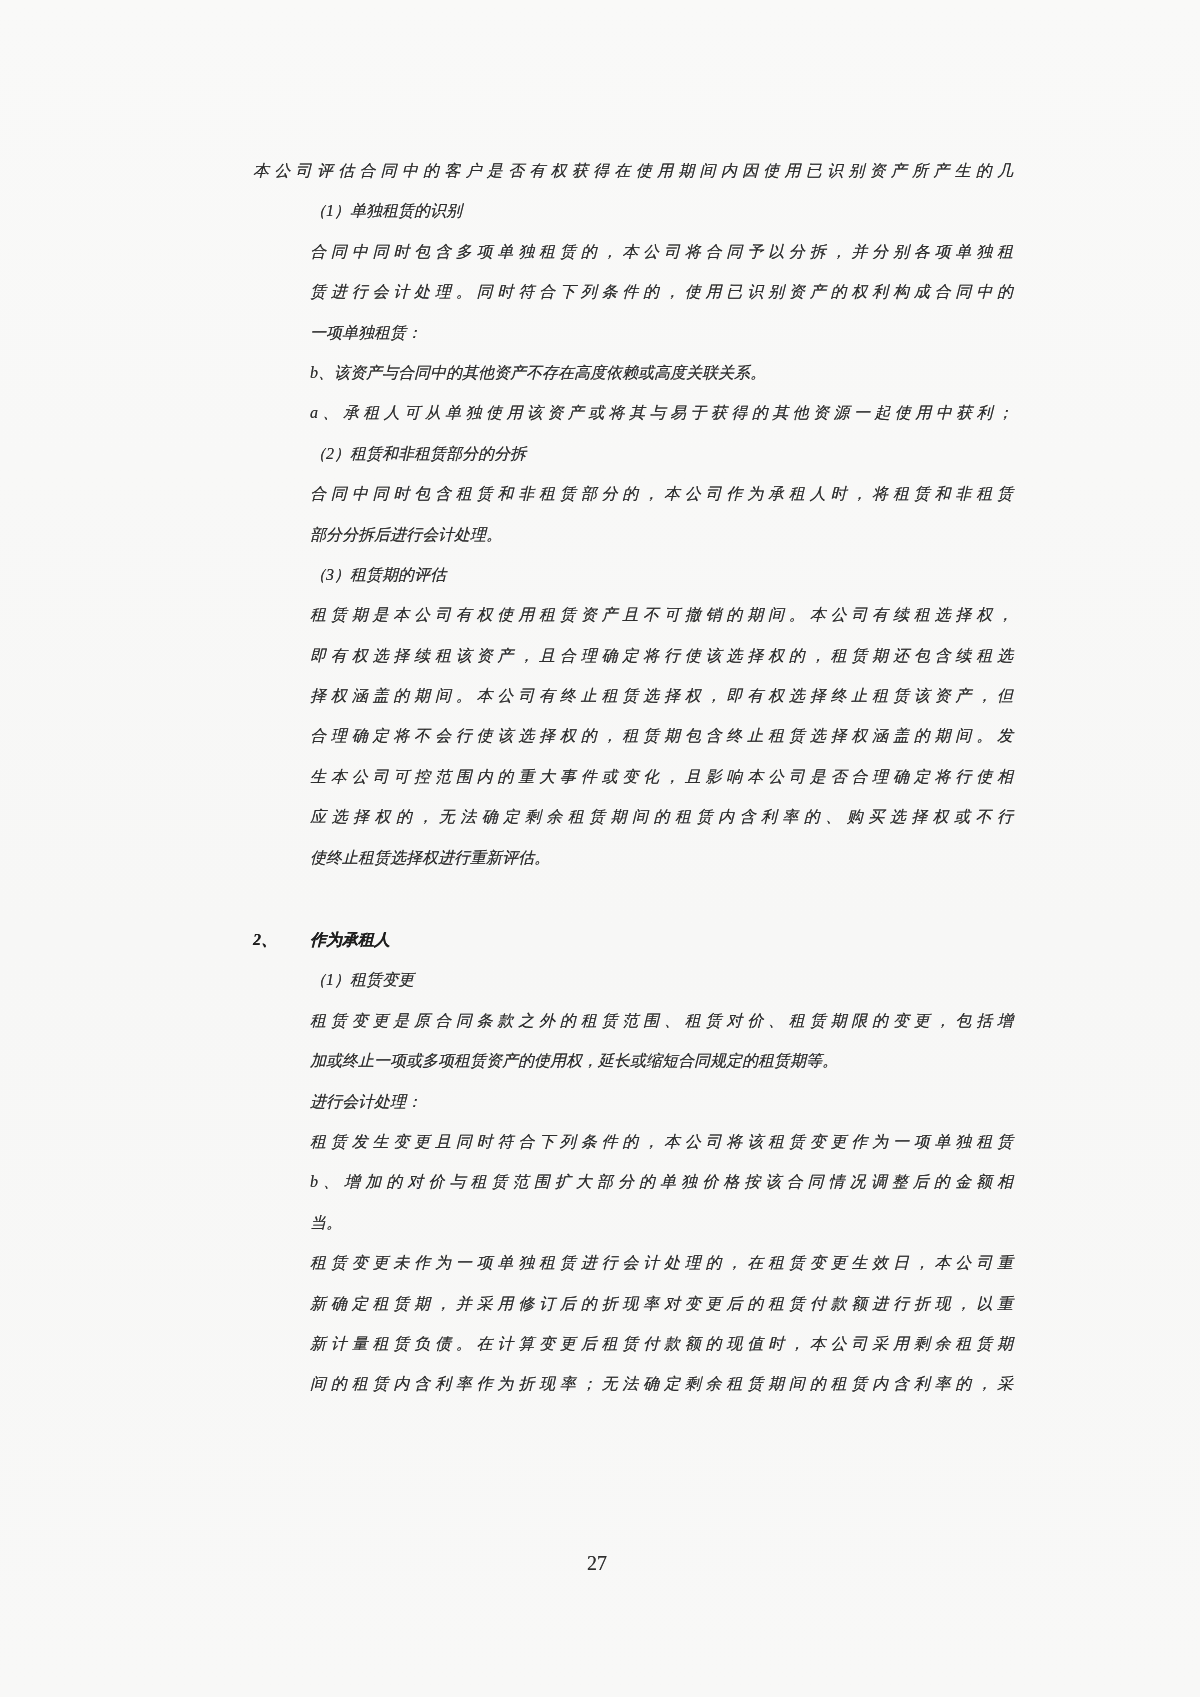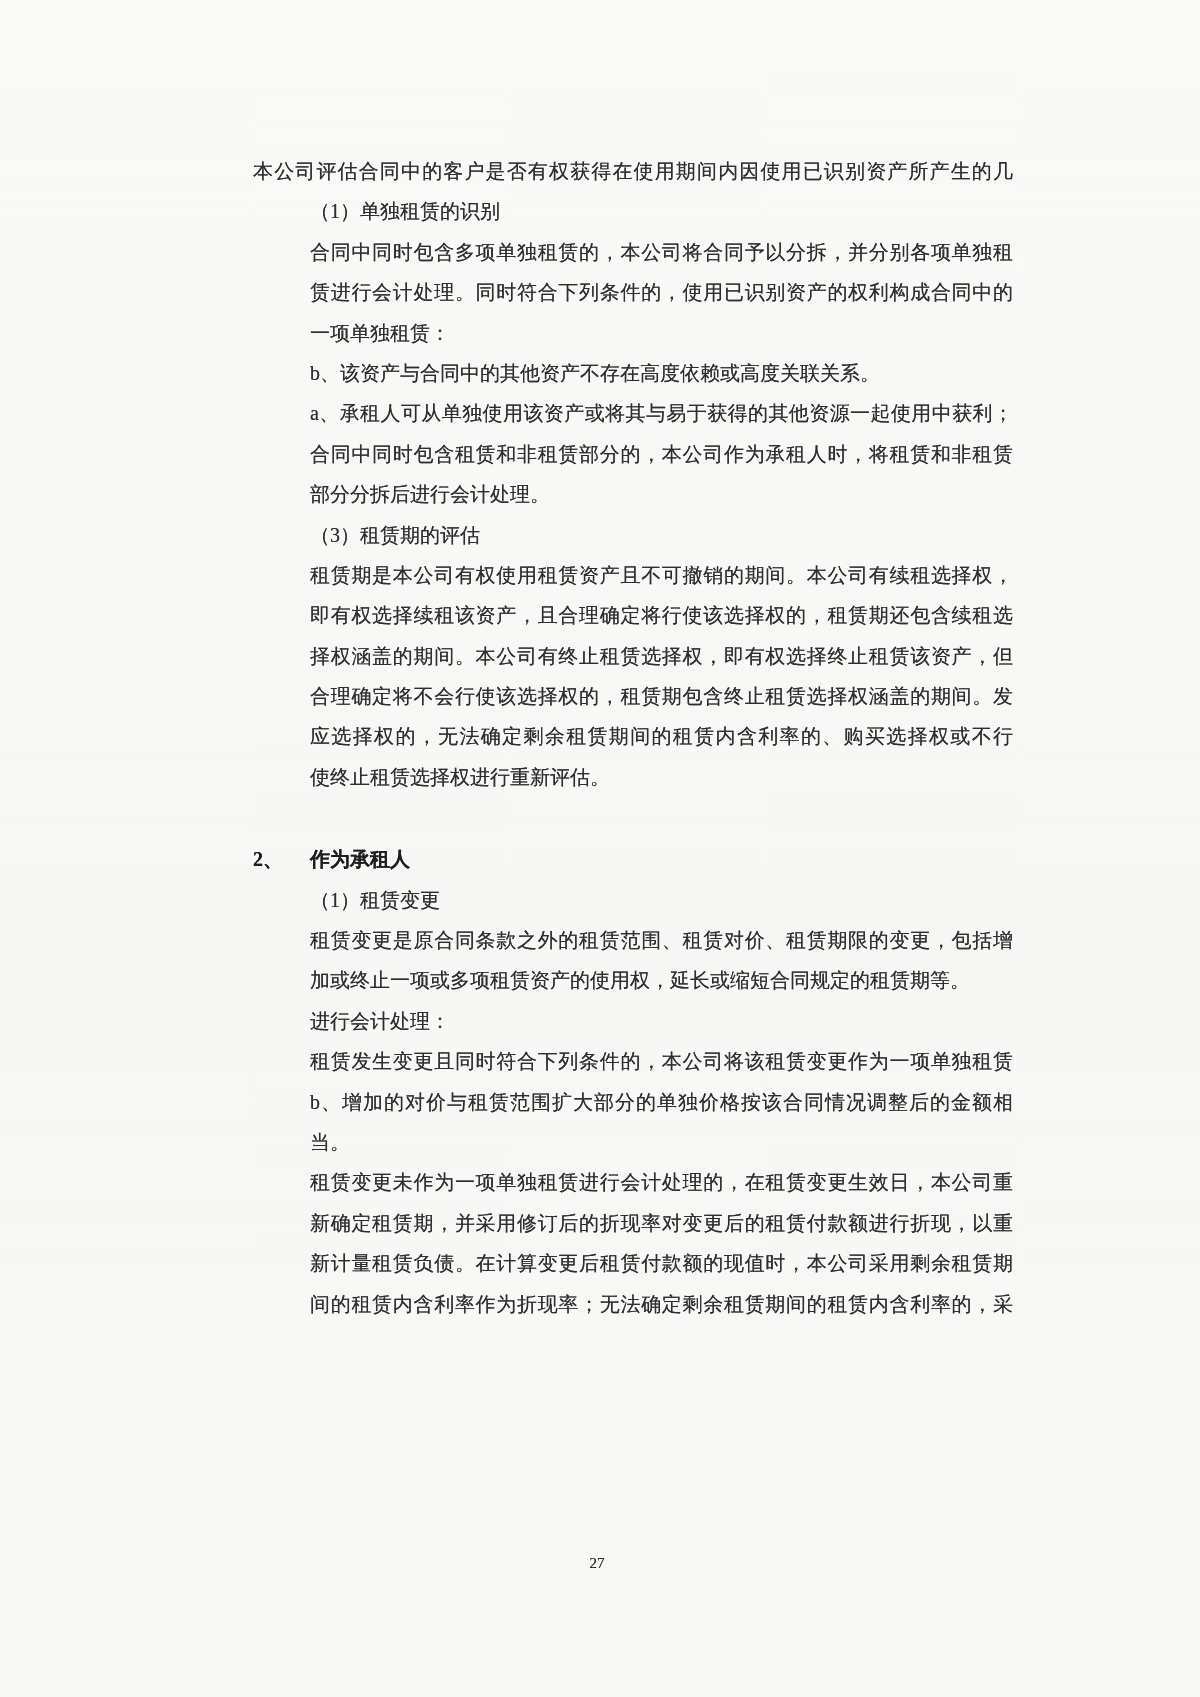--- a/index.html
+++ b/index.html
@@ -21,27 +21,28 @@
     height: 1697px;
     background: linear-gradient(180deg, #f9f9f8 0%, #f7f7f6 55%, #f8f8f7 100%);
   }
   .content {
     position: absolute;
     left: 253px;
     top: 151px;
     width: 760px;
   }
   .line {
-    font-size: 20px;
+    font-size: 16px;
     line-height: 40.4px;
     height: 40.4px;
     color: #2e2e2e;
     text-shadow: 0 0 0.6px rgba(46,46,46,0.75);
     white-space: normal;
     overflow: visible;
+    font-style: italic;
   }
   .line.justify {
     text-align: justify;
     text-align-last: justify;
     text-justify: inter-ideograph;
   }
   .line.indent1 {
     padding-left: 57px;
   }
   .line.heading {
@@ -55,45 +56,47 @@
   }
   .line.spacer {
     height: 42px;
   }
   .page-number {
     position: absolute;
     left: 0;
     top: 1543px;
     width: 1194px;
     text-align: center;
-    font-size: 15px;
+    font-size: 20px;
     line-height: 40px;
     color: #2e2e2e;
     text-shadow: 0 0 0.6px rgba(46,46,46,0.75);
   }
 </style>
 </head>
 <body style="background: rgb(248, 248, 247);">
 
 <div class="page">
   <div class="content">
       <div class="line body justify">本公司评估合同中的客户是否有权获得在使用期间内因使用已识别资产所产生的几</div>
       <div class="line body indent1">（1）单独租赁的识别</div>
       <div class="line body indent1 justify">合同中同时包含多项单独租赁的，本公司将合同予以分拆，并分别各项单独租</div>
       <div class="line body indent1 justify">赁进行会计处理。同时符合下列条件的，使用已识别资产的权利构成合同中的</div>
       <div class="line body indent1">一项单独租赁：</div>
       <div class="line body indent1">b、该资产与合同中的其他资产不存在高度依赖或高度关联关系。</div>
       <div class="line body indent1 justify">a、承租人可从单独使用该资产或将其与易于获得的其他资源一起使用中获利；</div>
+      <div class="line body indent1">（2）租赁和非租赁部分的分拆</div>
       <div class="line body indent1 justify">合同中同时包含租赁和非租赁部分的，本公司作为承租人时，将租赁和非租赁</div>
       <div class="line body indent1">部分分拆后进行会计处理。</div>
       <div class="line body indent1">（3）租赁期的评估</div>
       <div class="line body indent1 justify">租赁期是本公司有权使用租赁资产且不可撤销的期间。本公司有续租选择权，</div>
       <div class="line body indent1 justify">即有权选择续租该资产，且合理确定将行使该选择权的，租赁期还包含续租选</div>
       <div class="line body indent1 justify">择权涵盖的期间。本公司有终止租赁选择权，即有权选择终止租赁该资产，但</div>
       <div class="line body indent1 justify">合理确定将不会行使该选择权的，租赁期包含终止租赁选择权涵盖的期间。发</div>
+      <div class="line body indent1 justify">生本公司可控范围内的重大事件或变化，且影响本公司是否合理确定将行使相</div>
       <div class="line body indent1 justify">应选择权的，无法确定剩余租赁期间的租赁内含利率的、购买选择权或不行</div>
       <div class="line body indent1">使终止租赁选择权进行重新评估。</div>
       <div class="line spacer"></div>
       <div class="line heading"><span class="hnum">2、</span><span class="htitle">作为承租人</span></div>
       <div class="line body indent1">（1）租赁变更</div>
       <div class="line body indent1 justify">租赁变更是原合同条款之外的租赁范围、租赁对价、租赁期限的变更，包括增</div>
       <div class="line body indent1">加或终止一项或多项租赁资产的使用权，延长或缩短合同规定的租赁期等。</div>
       <div class="line body indent1">进行会计处理：</div>
       <div class="line body indent1 justify">租赁发生变更且同时符合下列条件的，本公司将该租赁变更作为一项单独租赁</div>
       <div class="line body indent1 justify">b、增加的对价与租赁范围扩大部分的单独价格按该合同情况调整后的金额相</div>

